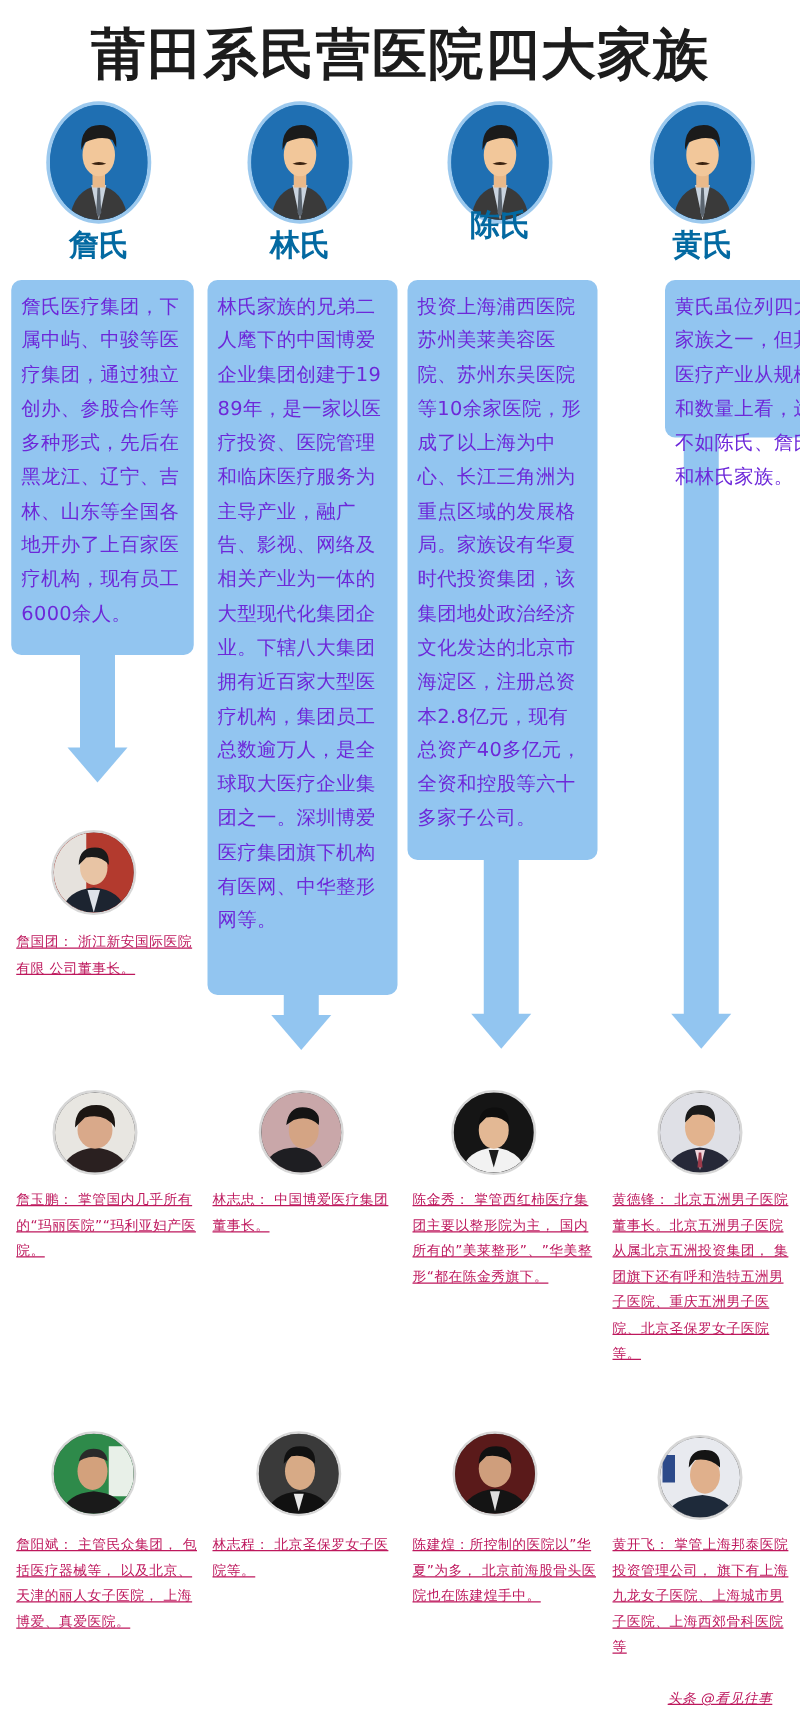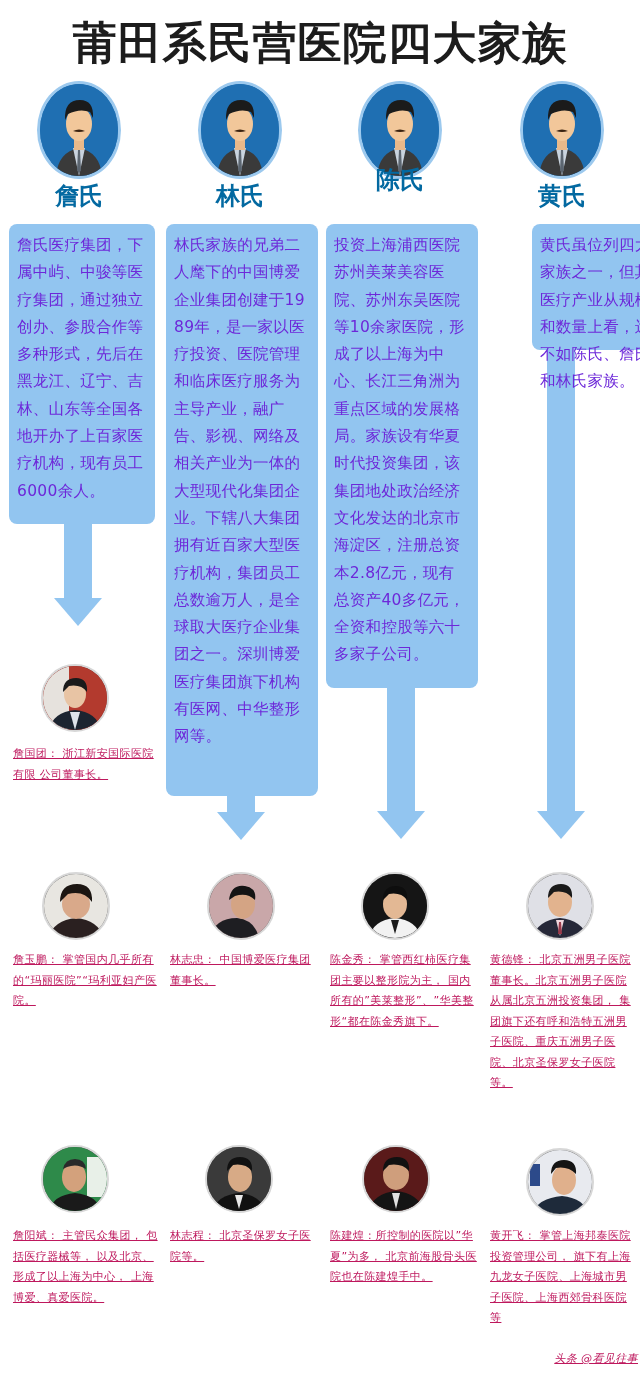--- a/index.html
+++ b/index.html
@@ -155,21 +155,21 @@
 
 <div class="abs photo" style="left:41px; top:1145px;">
   <svg viewBox="0 0 64 64">
       <rect width="64" height="64" fill="#2e8a4a"></rect>
       <rect x="44" y="10" width="20" height="40" fill="#e8f0e8"></rect>
       <path d="M6 64 Q10 48 32 46 Q54 48 58 64Z" fill="#1a1a1a"></path>
       <ellipse cx="31" cy="30" rx="12" ry="15" fill="#d3a17c"></ellipse>
       <path d="M20 22 Q22 12 32 12 Q42 12 43 22 Q34 16 24 20Z" fill="#2a2a2a"></path>
     </svg>
 </div>
-<div class="abs ptext" style="left:13px; top:1226px; width:145px;">詹阳斌：  主管民众集团，  包括医疗器械等，  以及北京、形成了以上海为中心，  上海博爱、真爱医院。</div>
+<div class="abs ptext" style="left:13px; top:1226px; width:145px;">詹阳斌：  主管民众集团，  包括医疗器械等，  以及北京、天津的丽人女子医院，  上海博爱、真爱医院。</div>
 
 <div class="abs photo" style="left:205px; top:1145px;">
   <svg viewBox="0 0 64 64">
       <rect width="64" height="64" fill="#3a3a3a"></rect>
       <path d="M6 64 Q10 48 32 46 Q54 48 58 64Z" fill="#111"></path>
       <path d="M28 48 L32 62 L36 48Z" fill="#e8e8e8"></path>
       <ellipse cx="33" cy="30" rx="12" ry="15" fill="#d7aa86"></ellipse>
       <path d="M20 24 Q20 10 33 10 Q46 10 45 24 Q38 16 26 18Z" fill="#111"></path>
     </svg>
 </div>
@@ -190,13 +190,13 @@
   <svg viewBox="0 0 64 64">
       <rect width="64" height="64" fill="#e8eaef"></rect>
       <path d="M4 64 Q10 48 34 46 Q56 48 60 64Z" fill="#1e2a3a"></path>
       <ellipse cx="36" cy="30" rx="12" ry="15" fill="#e0b08c"></ellipse>
       <path d="M23 24 Q23 10 36 10 Q49 10 48 24 Q40 16 28 18Z" fill="#141414"></path>
       <rect x="2" y="14" width="10" height="22" fill="#2c4a8a"></rect>
     </svg>
 </div>
 <div class="abs ptext" style="left:490px; top:1226px; width:145px;">黄开飞：  掌管上海邦泰医院投资管理公司，  旗下有上海九龙女子医院、上海城市男子医院、上海西郊骨科医院等</div>
 
-<div class="abs ptext watermark" style="left:514px; top:1349px; width:124px; background:#fff; text-align:right;">头条 @看见往事</div>
+<div class="abs ptext watermark" style="left:514px; top:1349px; width:124px; background:#fff; text-align:center;">头条 @看见往事</div>
 
 </body></html>

